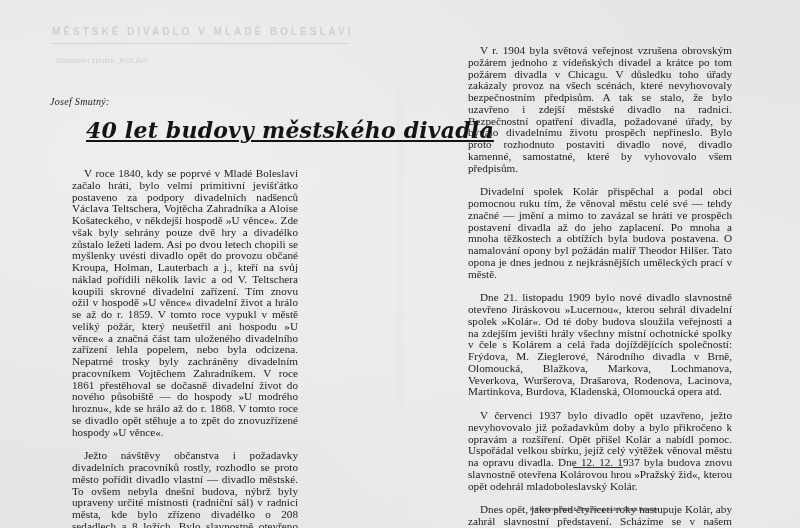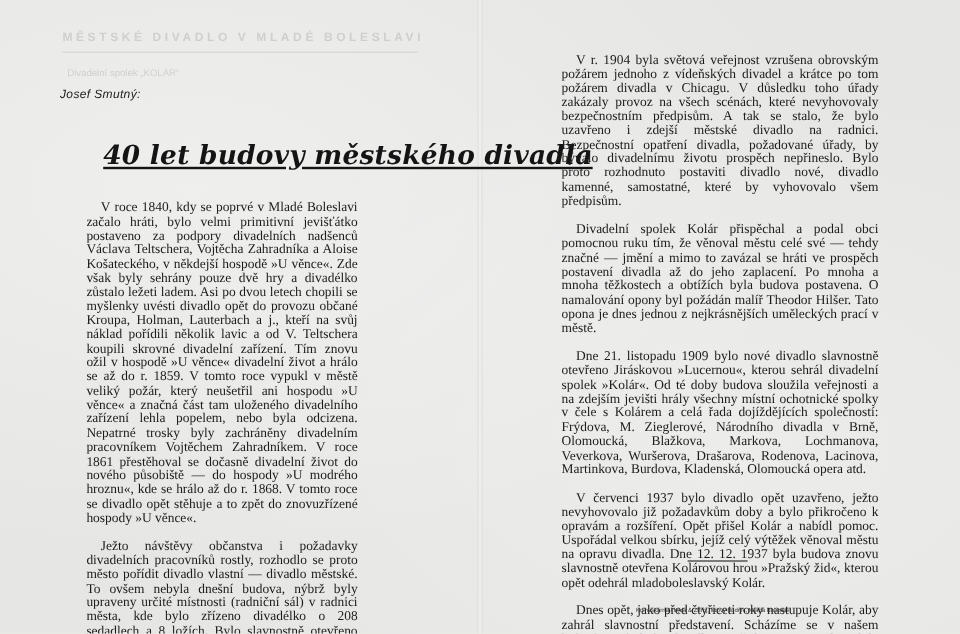--- a/index.html
+++ b/index.html
@@ -23,22 +23,22 @@
   }
   .ghost {
     position: absolute; color: #b9b9b7; opacity: 0.55;
     font-family: "Liberation Sans", sans-serif; white-space: nowrap;
   }
   .ghost-1 { left: 52px; top: 26px; font-size: 10px; letter-spacing: 3px; font-weight: bold; border-bottom: 1px solid #c2c2c0; padding-bottom: 6px; width: 296px; }
   .ghost-2 { left: 56px; top: 56px; font-size: 8px; }
   .ghost-3 { left: 115px; top: 103px; font-size: 10px; font-weight: bold; letter-spacing: 1px; }
 
   .author {
-    position: absolute; left: 50px; top: 74px;
-    font-family: Liberation Sans, sans-serif; font-style: italic; font-size: 10px;
+    position: absolute; left: 50px; top: 96px;
+    font-family: Liberation Serif, serif; font-style: italic; font-size: 10px;
     letter-spacing: 0.3px;
   }
   .title {
     position: absolute; left: 86px; top: 117px;
     font-family: "DejaVu Serif", serif; font-style: italic; font-weight: bold;
     font-size: 22px; letter-spacing: 0.2px; color: #141414; text-decoration: underline;
   }
   .col {
     position: absolute;
     font-family: "Liberation Serif", serif;

